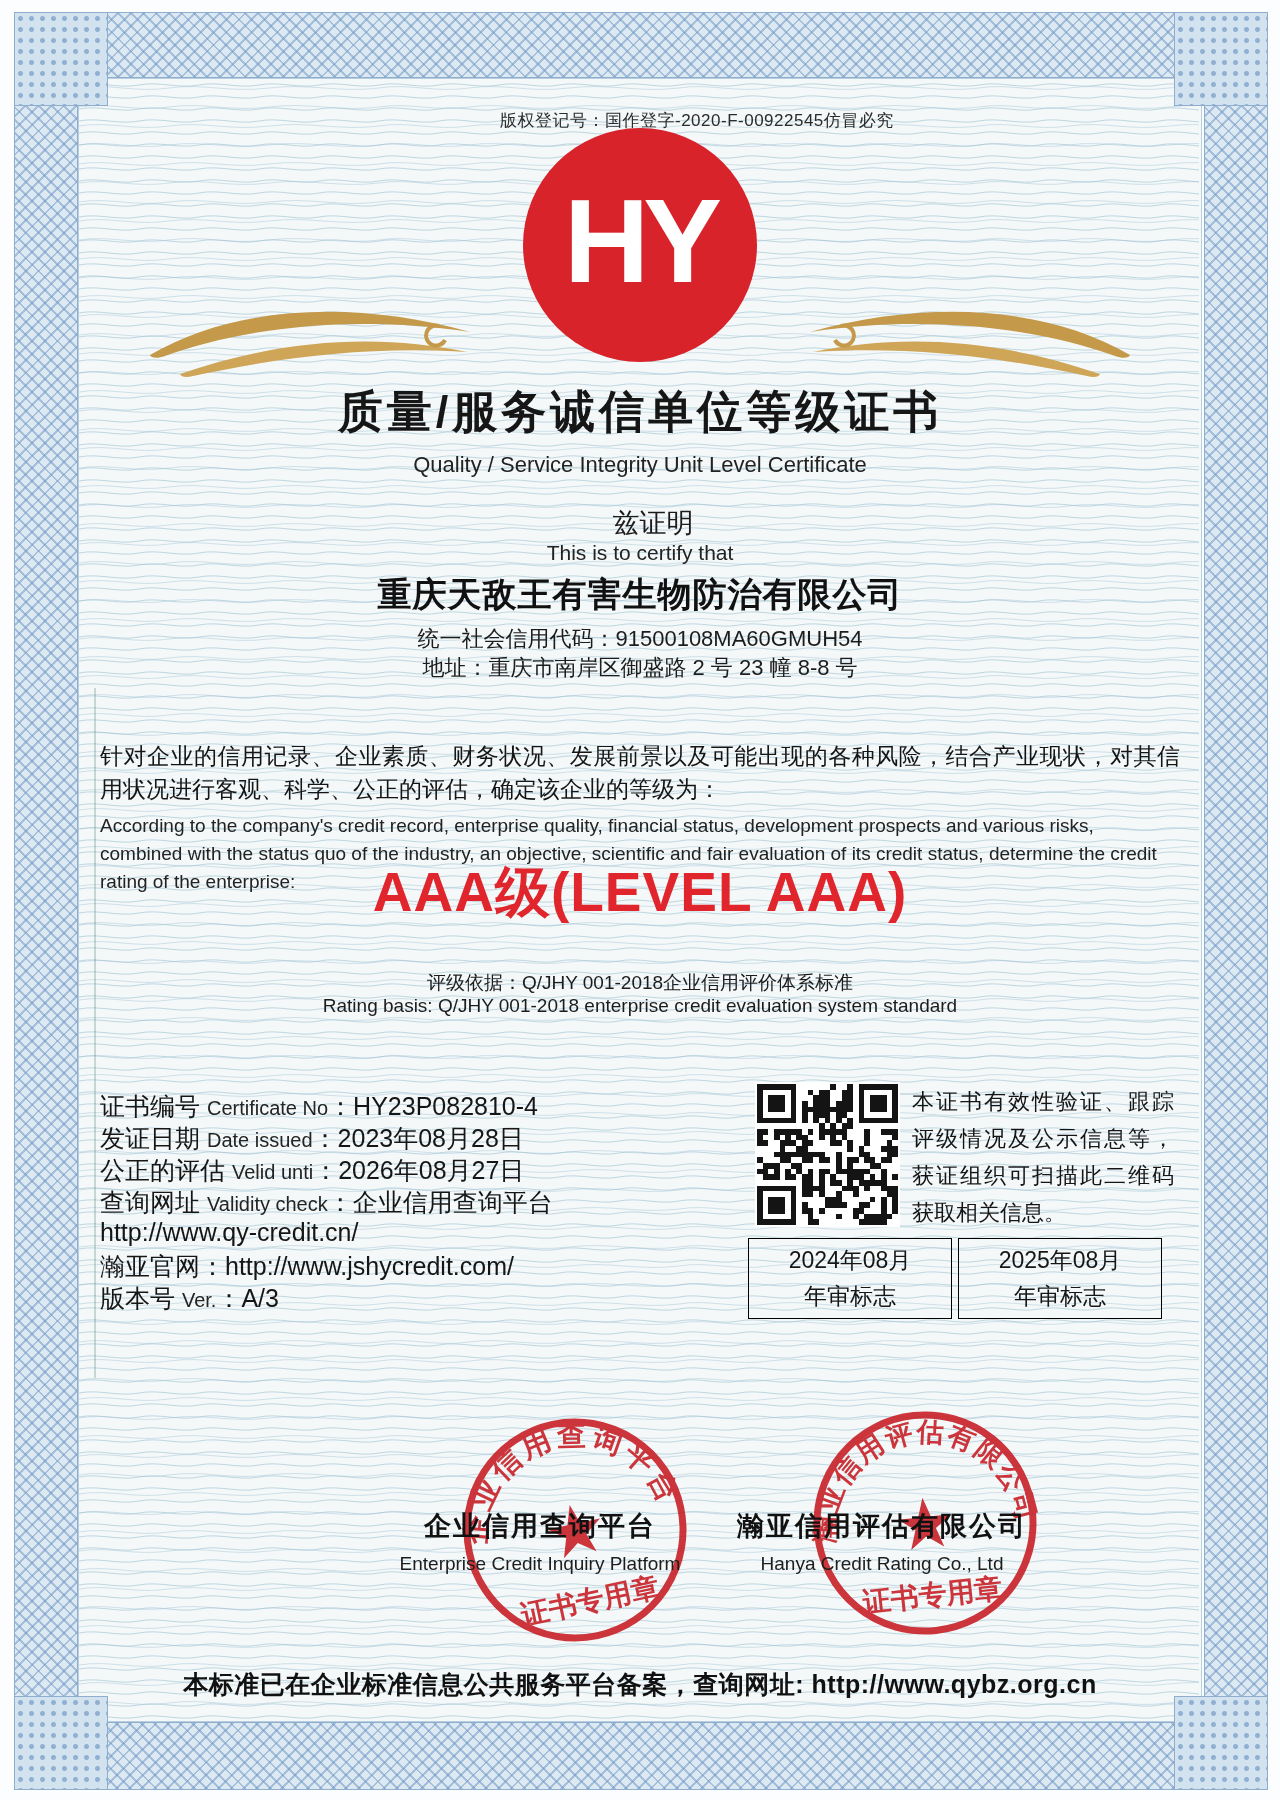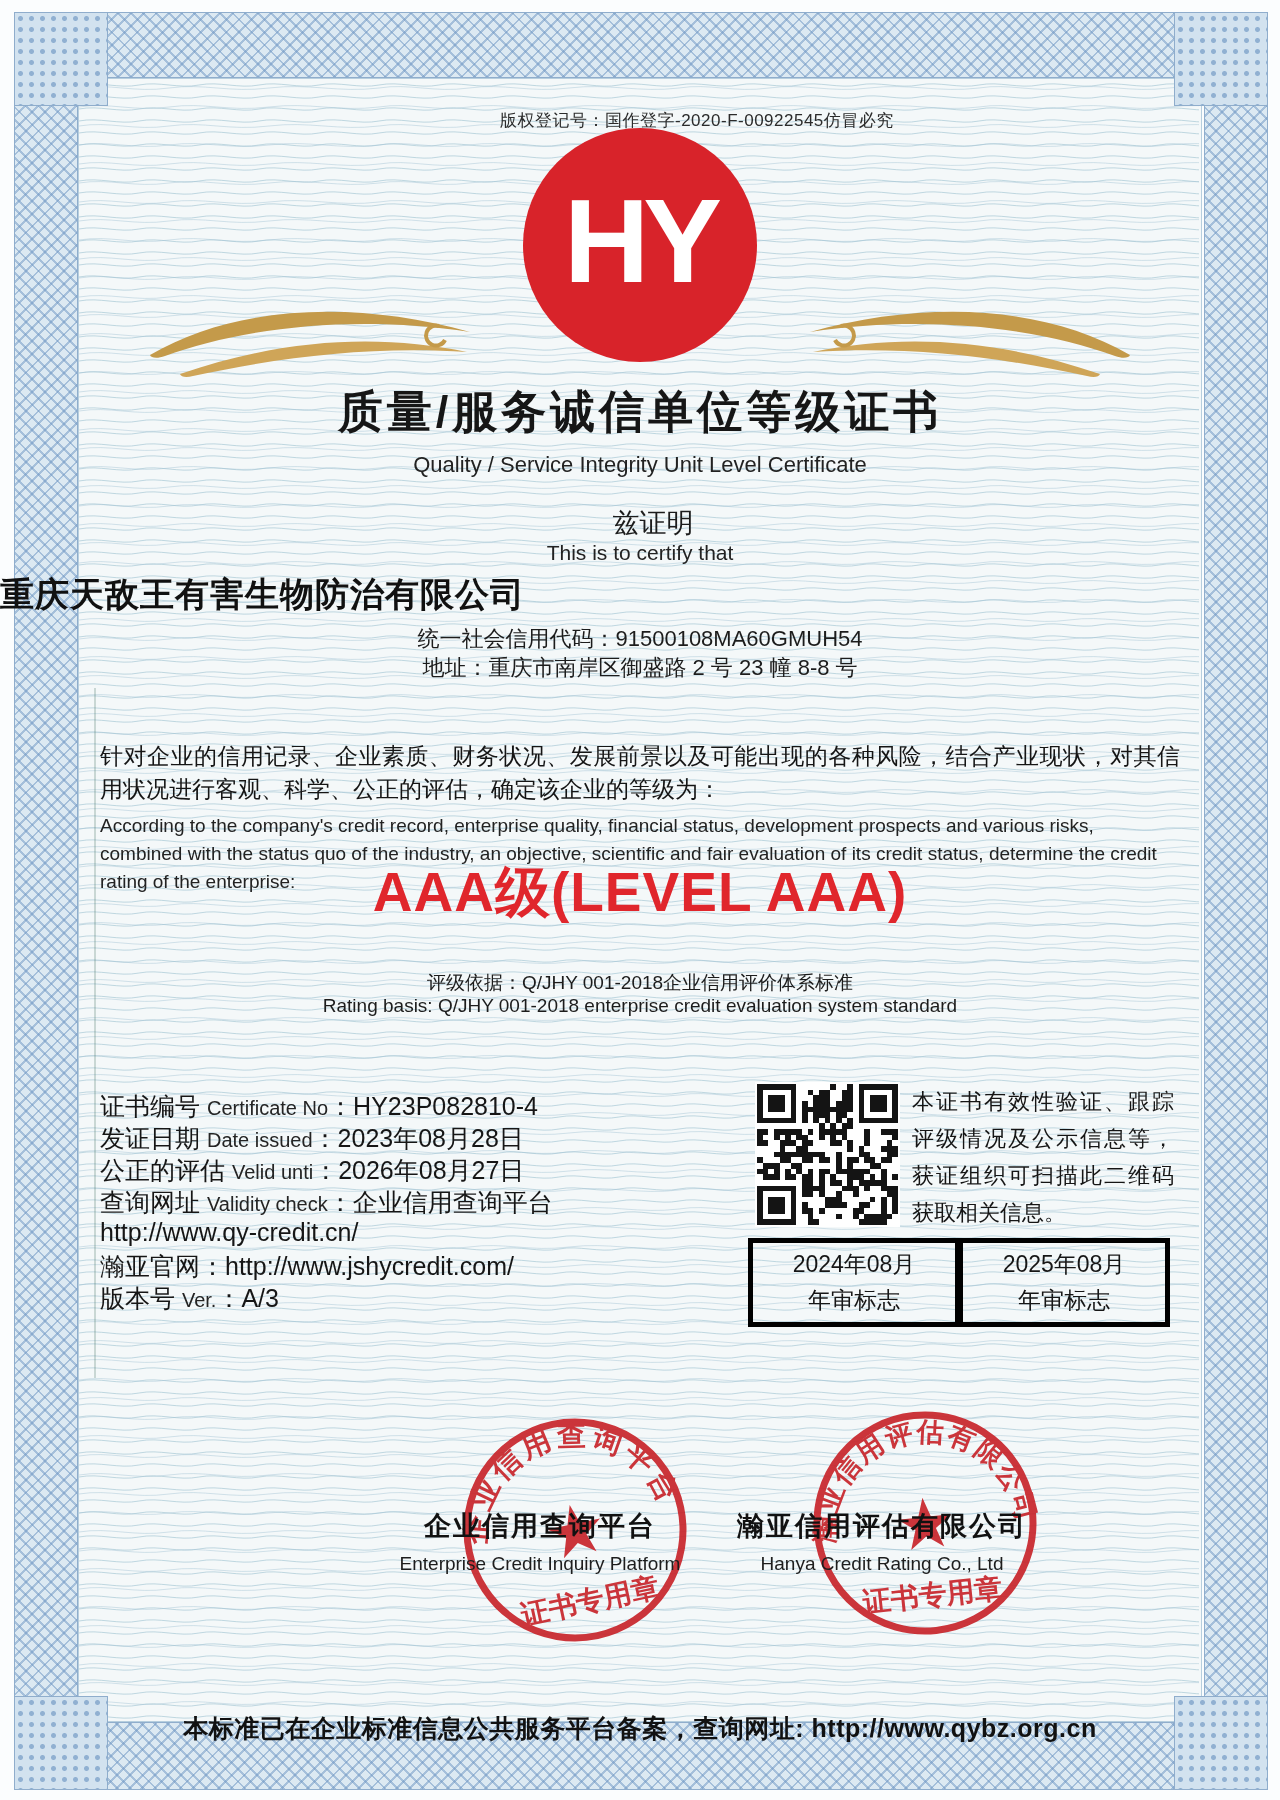--- a/index.html
+++ b/index.html
@@ -29,51 +29,51 @@
   .logo{position:absolute;left:523px;top:128px;width:234px;height:234px;border-radius:50%;
     background:#d8232a;display:flex;align-items:center;justify-content:center;}
   .logo span{color:#fff;font-size:118px;font-weight:800;letter-spacing:-6px;transform:translateY(-4px);}
   .flourish{position:absolute;top:300px;width:330px;height:90px;}
   .flourish.l{left:145px;} .flourish.r{left:805px;transform:scaleX(-1);}
   .title-zh{position:absolute;left:0;top:382px;width:100%;text-align:center;
     font-size:45px;font-weight:800;letter-spacing:4px;color:#161616;}
   .title-en{position:absolute;left:0;top:452px;width:100%;text-align:center;font-size:22px;color:#222;}
   .certify-zh{position:absolute;left:0;top:505px;width:100%;text-align:center;font-size:27px;color:#1c1c1c;padding-left:13px;}
   .certify-en{position:absolute;left:0;top:541px;width:100%;text-align:center;font-size:21px;color:#222;}
-  .company{position:absolute;left:0;top:572px;width:100%;font-size:34px;font-weight:800;color:#111;letter-spacing:1px;}
+  .company{position:absolute;left:0;top:572px;width:100%;text-align:center;font-size:34px;font-weight:800;color:#111;letter-spacing:1px;}
   .creditcode{position:absolute;left:0;top:624px;width:100%;text-align:center;font-size:22px;color:#1c1c1c;}
   .address{position:absolute;left:0;top:653px;width:100%;text-align:center;font-size:22px;color:#1c1c1c;}
   
   .para-zh{position:absolute;left:100px;top:740px;width:1080px;font-size:23px;line-height:33px;color:#151515;text-align:justify;}
   .para-en{position:absolute;left:100px;top:812px;width:1080px;font-size:19px;line-height:28px;color:#222;}
   .rating{position:absolute;left:0;top:856px;width:100%;text-align:center;
     font-size:55px;font-weight:800;color:#e0262c;letter-spacing:1px;}
   .basis-zh{position:absolute;left:0;top:970px;width:100%;text-align:center;font-size:19px;color:#1c1c1c;}
   .basis-en{position:absolute;left:0;top:995px;width:100%;text-align:center;font-size:19px;color:#1c1c1c;}
   
   .details{position:absolute;left:100px;top:1090px;}
   .drow{height:32px;font-size:25px;white-space:nowrap;color:#161616;}
   .drow .en{font-size:20px;color:#242424;}
   
   .qr{position:absolute;left:755px;top:1082px;width:145px;height:145px;background:#fff;padding:2px;box-sizing:border-box;}
   .qr-note{position:absolute;left:912px;top:1083px;width:262px;font-size:22px;line-height:37px;color:#151515;text-align:justify;}
-  .abox{position:absolute;top:1238px;width:202px;height:76px;border:5px solid #000000;
+  .abox{position:absolute;top:1238px;width:202px;height:76px;border:1px solid #000000;
     text-align:center;font-size:23px;line-height:36px;padding-top:3px;box-sizing:content-box;color:#161616;}
   .abox.b1{left:748px;} .abox.b2{left:958px;}
   .audit-note{position:absolute;left:728px;top:1330px;width:460px;text-align:center;font-size:23px;line-height:33px;color:#151515;}
   
   .stamp{position:absolute;width:250px;height:250px;opacity:.92;}
   .stamp.s1{left:450px;top:1405px;transform:rotate(-12deg);}
   .stamp.s2{left:800px;top:1398px;transform:rotate(-6deg);}
   .sig{position:absolute;top:1508px;text-align:center;z-index:3;}
   .sig.g1{left:368px;width:344px;} .sig.g2{left:702px;width:360px;}
   .sig .zh{font-size:27px;font-weight:800;color:#111;letter-spacing:2px;}
   .sig .en{font-size:19px;color:#1d1d1d;margin-top:9px;}
   .footer-line{position:absolute;left:0;top:1668px;width:100%;text-align:center;
-    font-size:25px;font-weight:700;color:#111;letter-spacing:.5px;margin-top:44px;}
+    font-size:25px;font-weight:700;color:#111;letter-spacing:.5px;}
 </style>
 </head>
 <body>
 
 <div class="page">
 
   <div class="inner-line"></div>
   <svg class="waves">
     <defs>
       <pattern id="wv" width="240" height="12" patternUnits="userSpaceOnUse">

